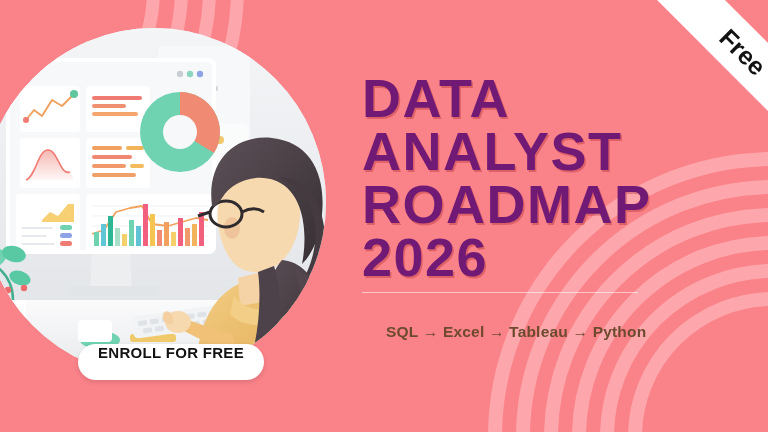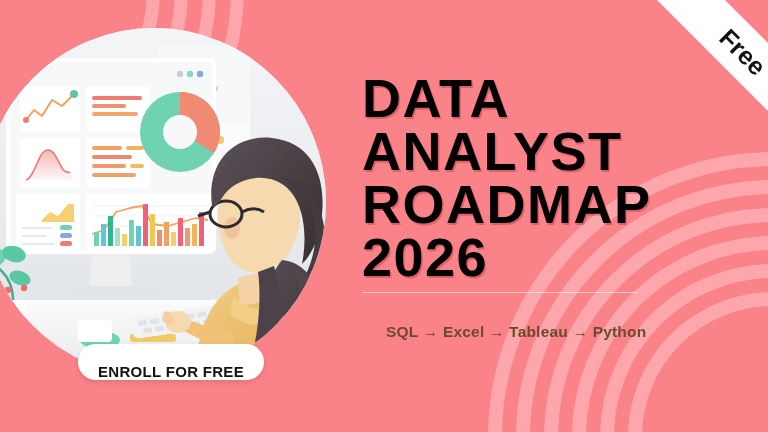--- a/index.html
+++ b/index.html
@@ -66,36 +66,36 @@
   }
   .illus svg { display:block; width:100%; height:100%; }
 
   
   .cta {
     position:absolute;
     left:78px; top:344px;
     width:186px; height:36px;
     background:#ffffff;
     border-radius:20px;
-    display:flex; align-items:flex-end; justify-content:center;
+    display:flex; align-items:flex-start; justify-content:center;
     box-shadow:0 2px 5px rgba(0,0,0,.12);
   }
   .cta-label {
     font-size:15px; font-weight:bold; color:#121212;
     letter-spacing:.3px;
   }
 
   
   .content {
     position:absolute;
     left:362px; top:72px;
     width:330px;
   }
   .headline {
-    color:#000000;
+    color:#701a75;
     font-weight:bold;
     font-size:54px;
     line-height:.98;
     letter-spacing:1.5px;
     text-transform:uppercase;
     font-stretch:condensed;
     text-shadow:1.5px 2px 0 rgba(160,20,25,.30);
     white-space:pre-line;
   }
   .divider {

